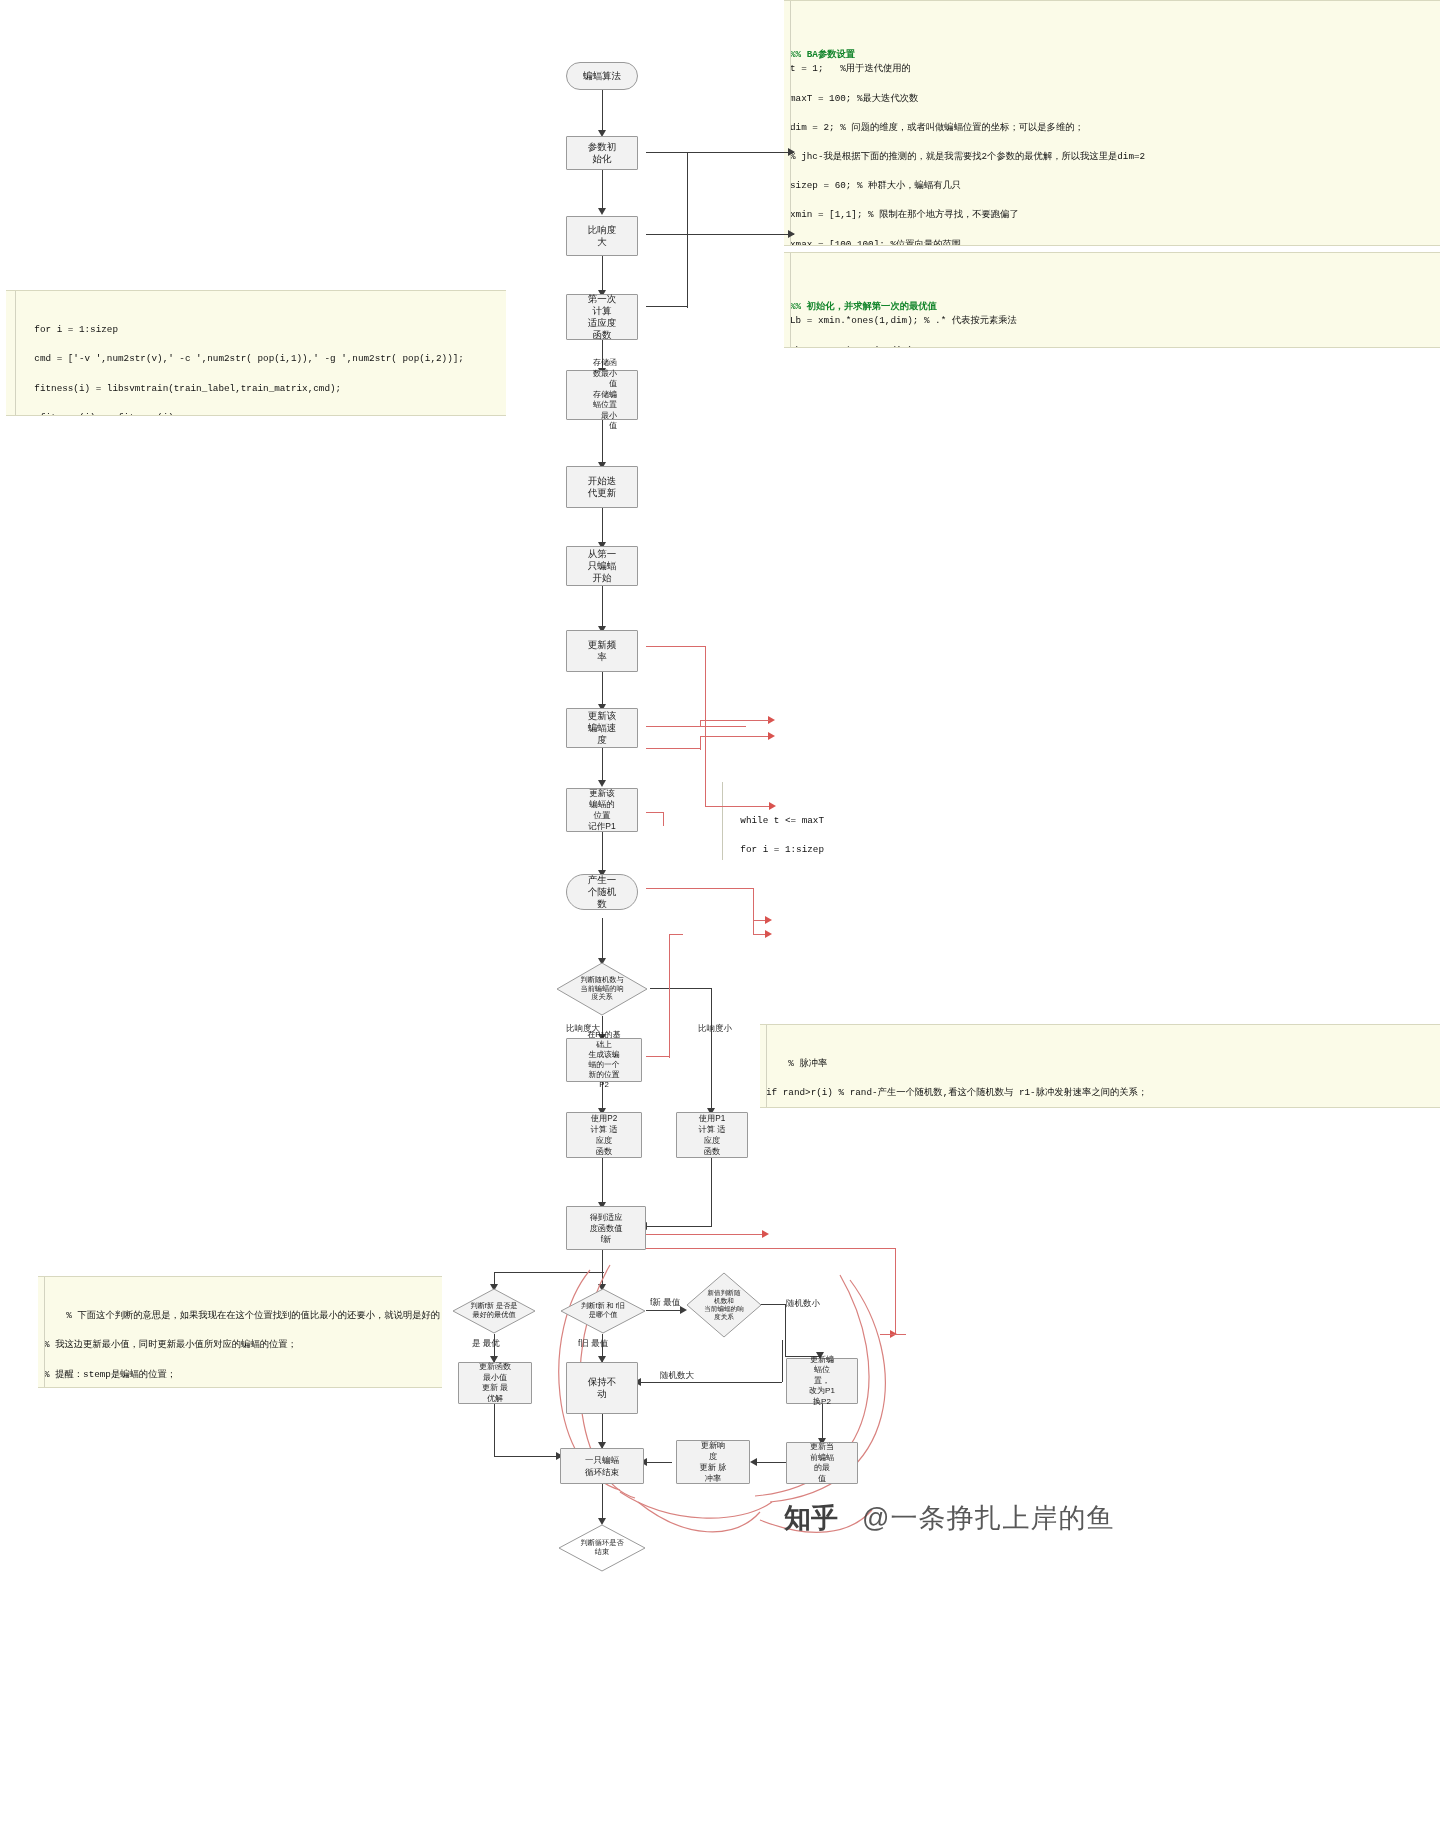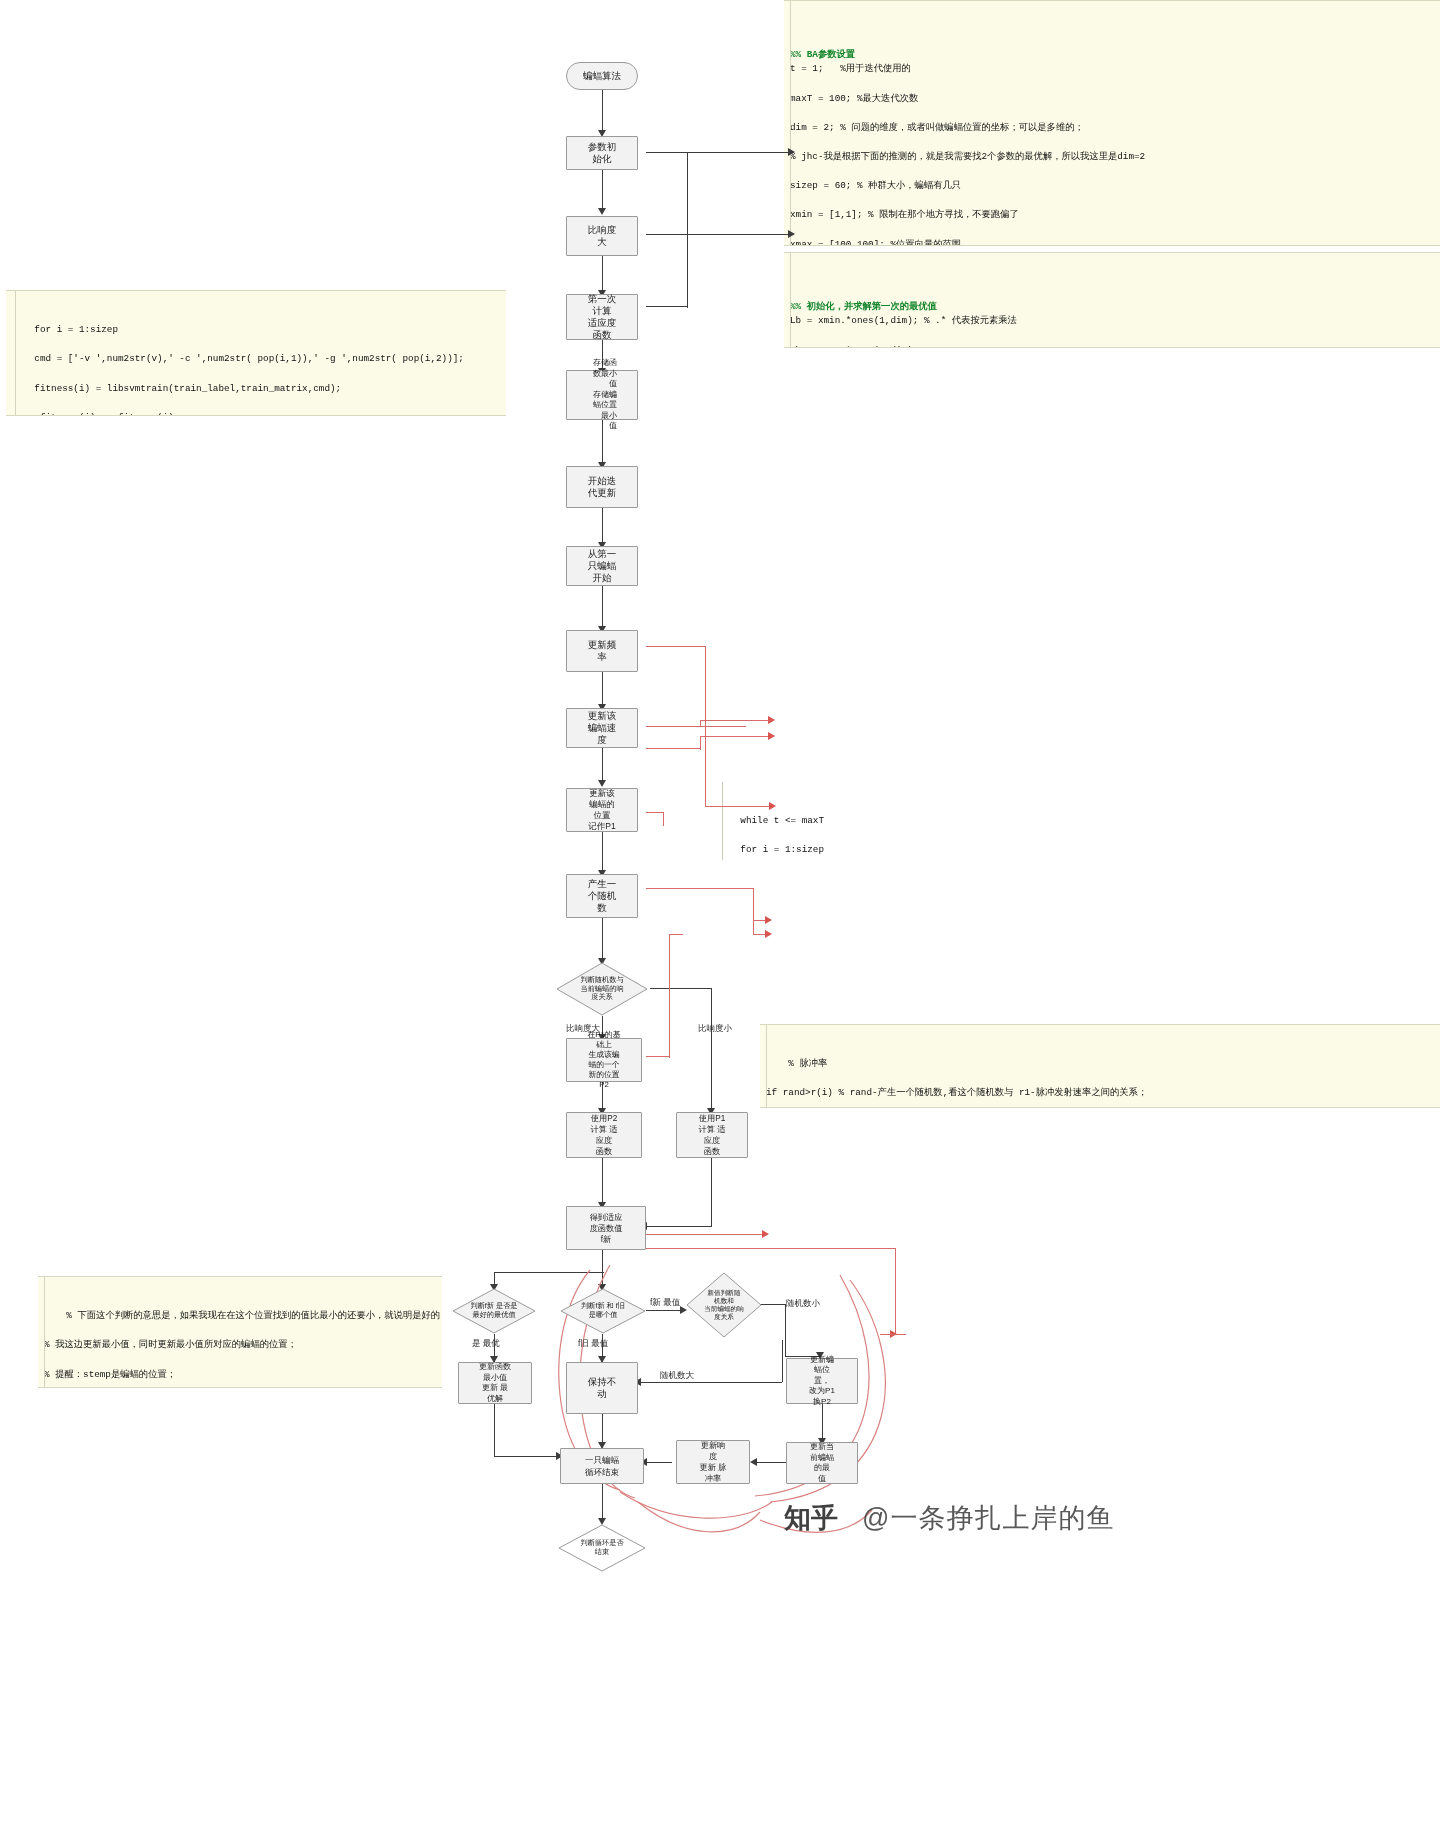--- a/index.html
+++ b/index.html
@@ -357,21 +357,21 @@
 
   <div class="node proc" style="left:566px;top:708px;width:72px;height:40px;">
     <span>更新该蝙蝠速度</span>
   </div>
 
   <div class="node proc" style="left:566px;top:788px;width:72px;height:44px;white-space:pre-line;font-size:8.5px;line-height:11px;">
     <span>更新该蝙蝠的位置
 记作P1</span>
   </div>
 
-  <div class="node proc" style="left:566px;top:874px;width:72px;height:44px;">
+  <div class="node proc" style="left:566px;top:874px;width:72px;height:36px;border-radius:18px;">
     <span>产生一个随机数</span>
   </div>
 
   <div class="node dec" style="left:556px;top:962px;width:92px;height:54px;">
     <svg viewBox="0 0 92 54" preserveAspectRatio="none">
         <polygon points="46,1 91,27 46,53 1,27" fill="#f2f2f2" stroke="#9a9a9a" stroke-width="1"></polygon>
       </svg>
     <div class="dtxt" style="white-space:pre-line;font-size:7.2px;line-height:8.6px;">
       <span>判断随机数与
 当前蝙蝠的响

